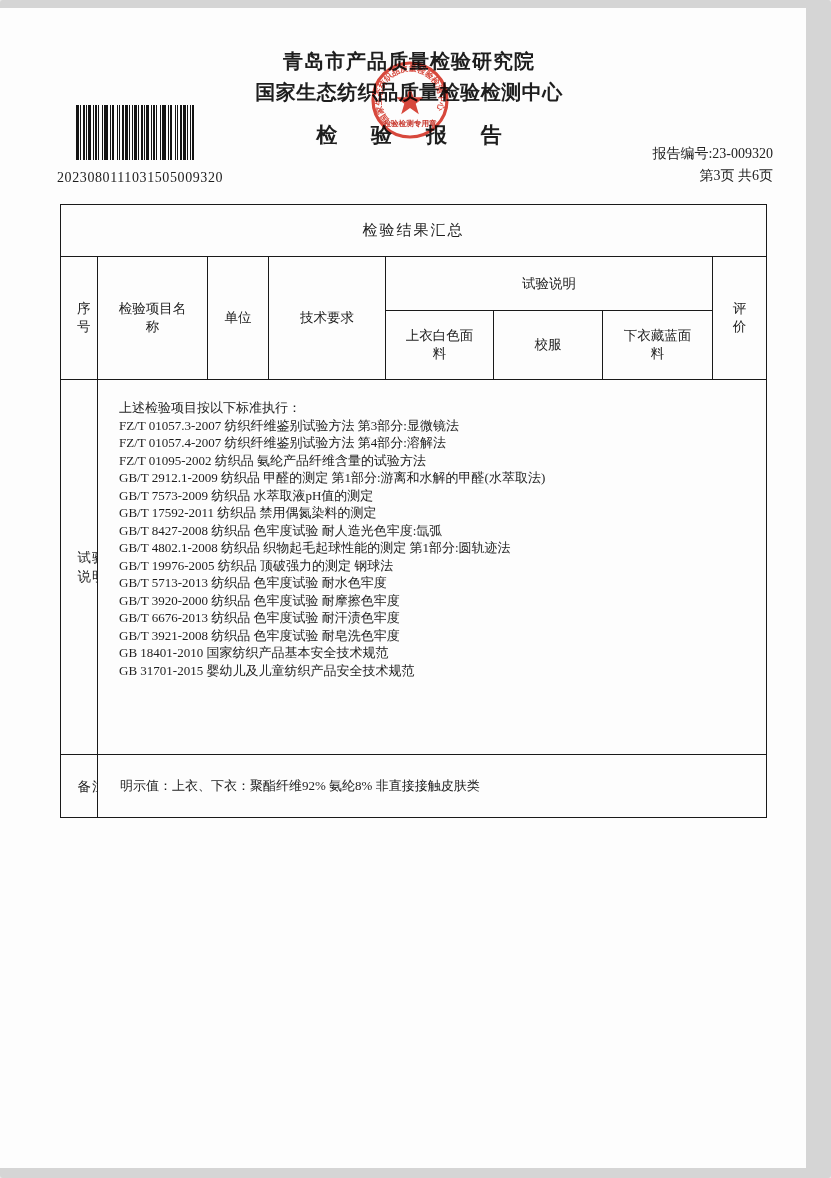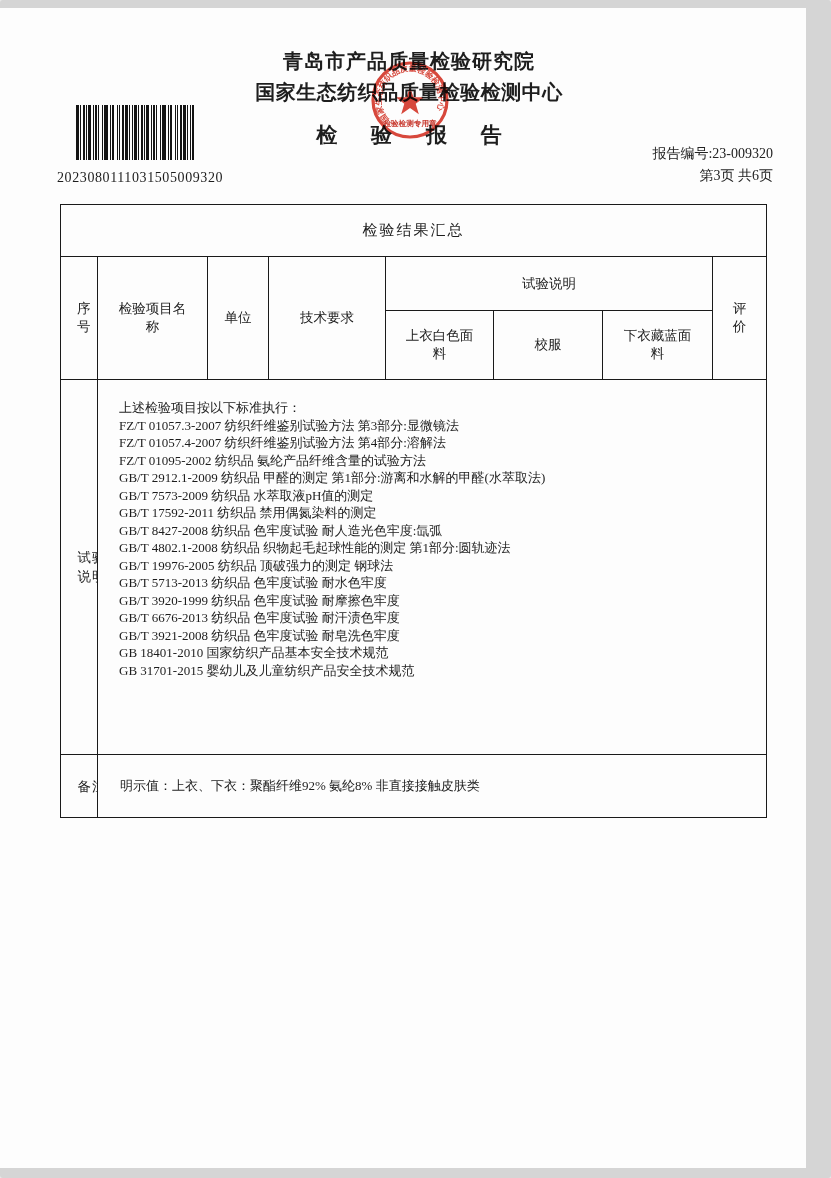--- a/index.html
+++ b/index.html
@@ -160,21 +160,21 @@
                   <div class="std-line">GB/T 17592-2011 纺织品 禁用偶氮染料的测定</div>
 
                   <div class="std-line">GB/T 8427-2008 纺织品 色牢度试验 耐人造光色牢度:氙弧</div>
 
                   <div class="std-line">GB/T 4802.1-2008 纺织品 织物起毛起球性能的测定 第1部分:圆轨迹法</div>
 
                   <div class="std-line">GB/T 19976-2005 纺织品 顶破强力的测定 钢球法</div>
 
                   <div class="std-line">GB/T 5713-2013 纺织品 色牢度试验 耐水色牢度</div>
 
-                  <div class="std-line">GB/T 3920-1999 纺织品 色牢度试验 耐摩擦色牢度</div>
+                  <div class="std-line">GB/T 3920-2000 纺织品 色牢度试验 耐摩擦色牢度</div>
 
                   <div class="std-line">GB/T 6676-2013 纺织品 色牢度试验 耐汗渍色牢度</div>
 
                   <div class="std-line">GB/T 3921-2008 纺织品 色牢度试验 耐皂洗色牢度</div>
 
                   <div class="std-line">GB 18401-2010 国家纺织产品基本安全技术规范</div>
 
                   <div class="std-line">GB 31701-2015 婴幼儿及儿童纺织产品安全技术规范</div>
                 </div>
             </div>

